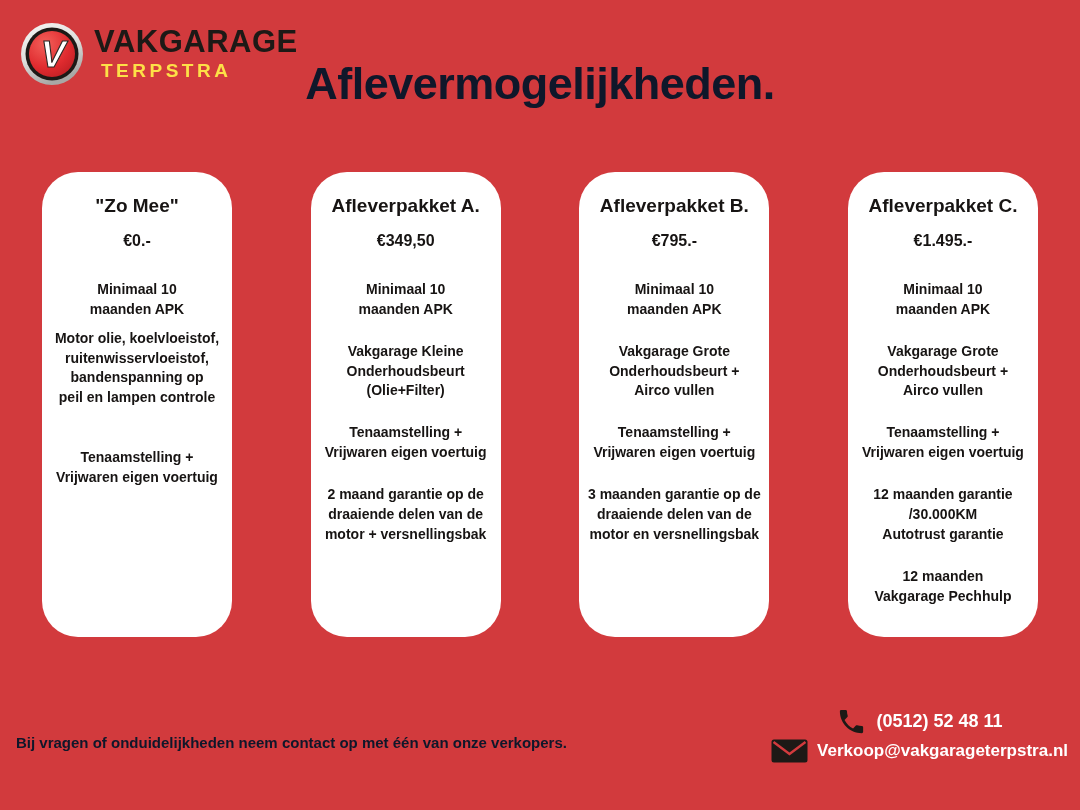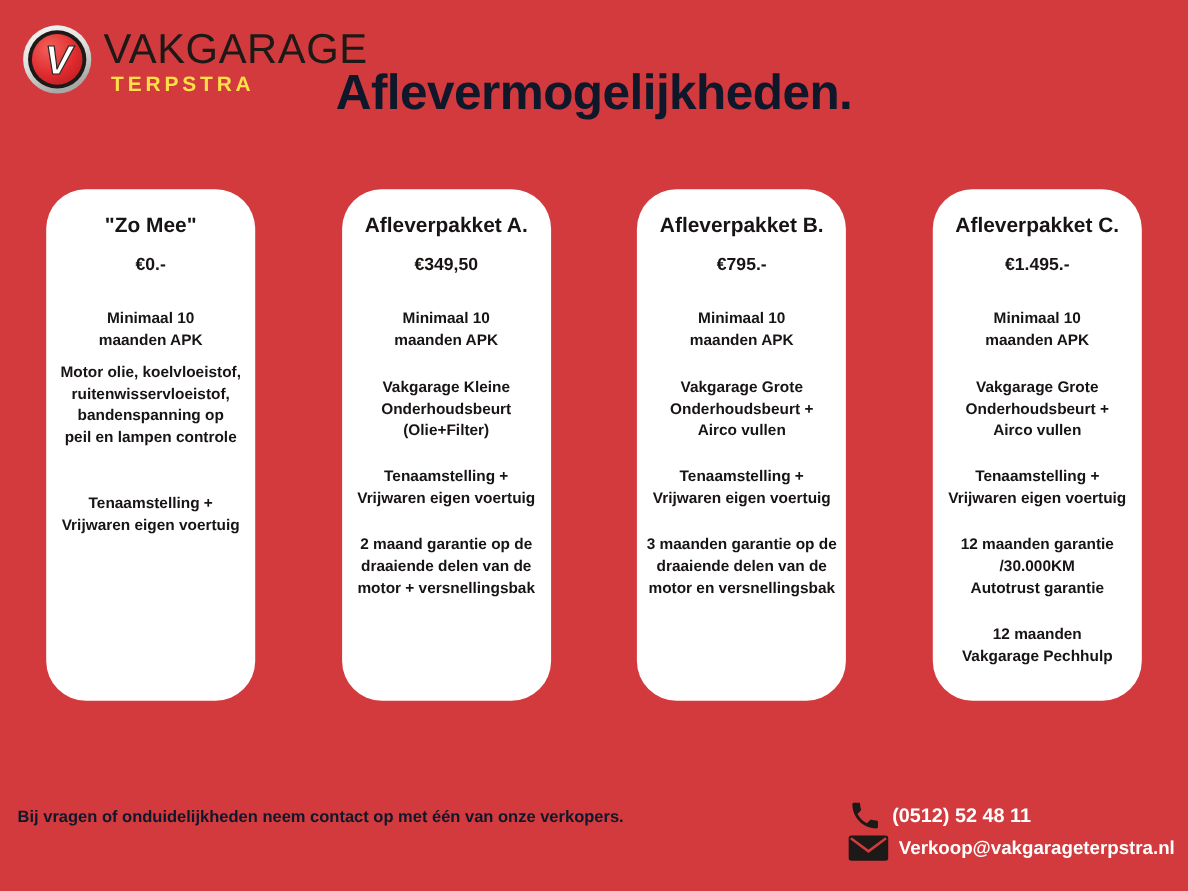--- a/index.html
+++ b/index.html
@@ -17,22 +17,22 @@
   .logo {
     position: absolute;
     left: 20px;
     top: 22px;
     display: flex;
     align-items: flex-start;
     gap: 10px;
   }
   .logo-text { padding-top: 4px; }
   .brand-name {
-    font-size: 38px;
-    font-weight: normal;
+    font-size: 31px;
+    font-weight: bold;
     color: #1d1916;
     letter-spacing: 0.5px;
     line-height: 1;
   }
   .brand-subname {
     font-size: 19px;
     font-weight: bold;
     color: #fde047;
     letter-spacing: 3.5px;
     line-height: 1;
@@ -102,24 +102,24 @@
     width: 100%;
     margin: 0;
     text-align: left;
     font-size: 15px;
     font-weight: bold;
     color: #0f172a;
   }
   .contact-block {
     position: absolute;
     right: 12px;
-    top: 726px;
+    top: 706px;
     display: flex;
     flex-direction: column;
-    align-items: flex-start;
+    align-items: center;
     gap: 2px;
   }
   .contact-row {
     display: flex;
     align-items: center;
     gap: 9px;
     color: #ffffff;
     font-weight: bold;
   }
   .phone-text { font-size: 18px; }

